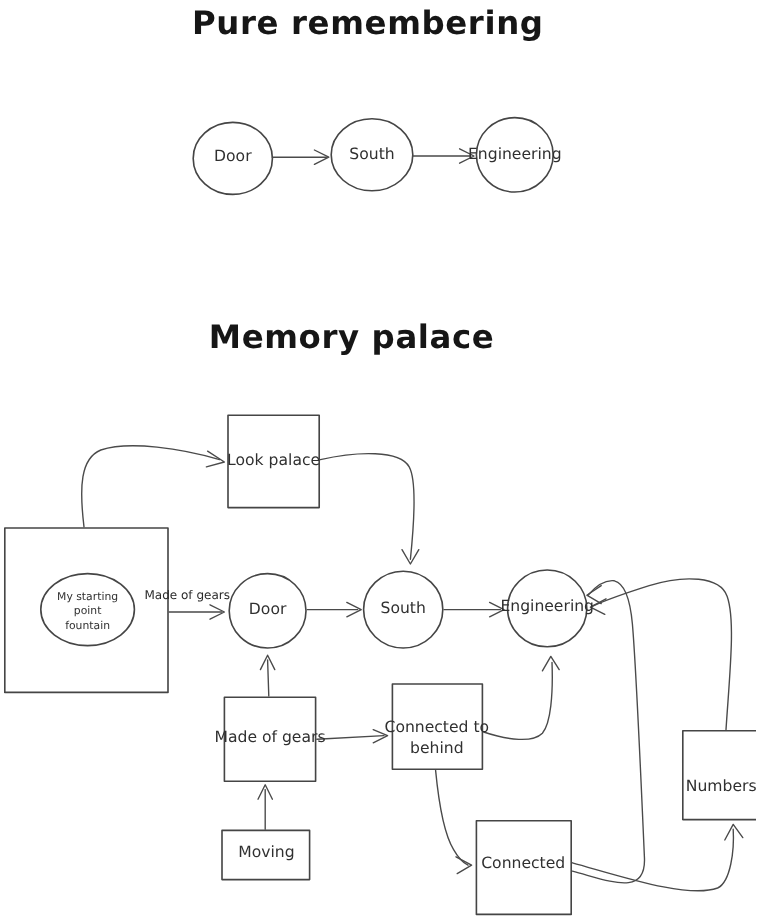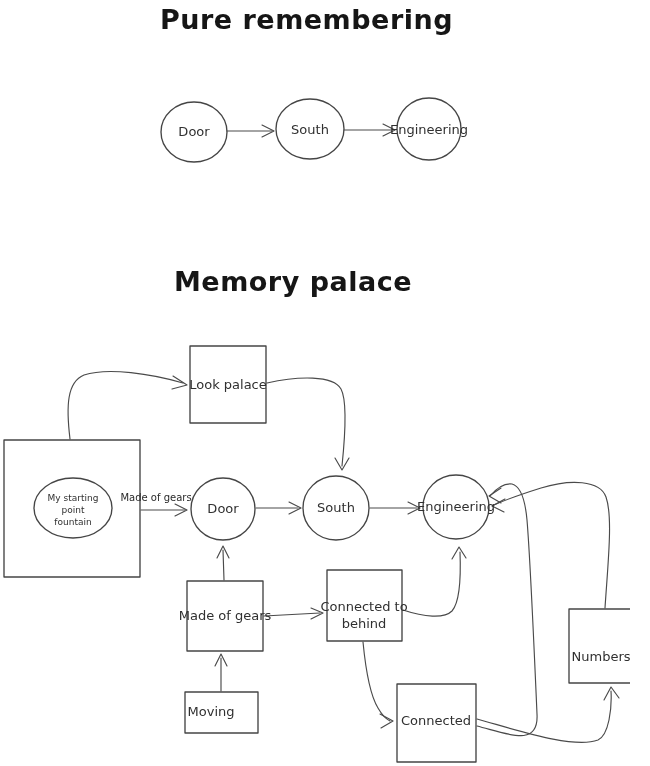--- a/index.html
+++ b/index.html
@@ -135,17 +135,17 @@
   <div class="lbl" style="left:336px;top:508px;">South</div>
   <div class="lbl" style="left:456px;top:507px;">Engineering</div>
 
   <div class="lbl" style="left:225px;top:616px;">Made of gears</div>
 
   <div class="lbl" style="left:364px;top:616px;">
     <span>Connected to</span>
     <span>behind</span>
   </div>
 
-  <div class="lbl" style="left:211px;top:712px;">Moving</div>
+  <div class="lbl" style="left:222px;top:712px;">Moving</div>
   <div class="lbl" style="left:436px;top:721px;">Connected</div>
   <div class="lbl" style="left:601px;top:645px;margin-top:12px;">Numbers</div>
 
 </div>
 
 </body></html>

